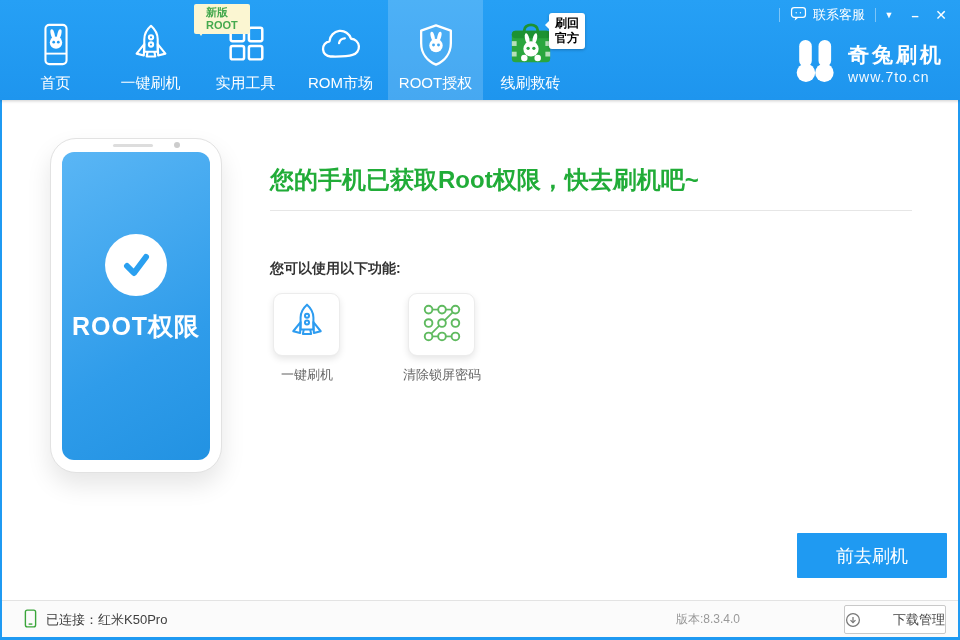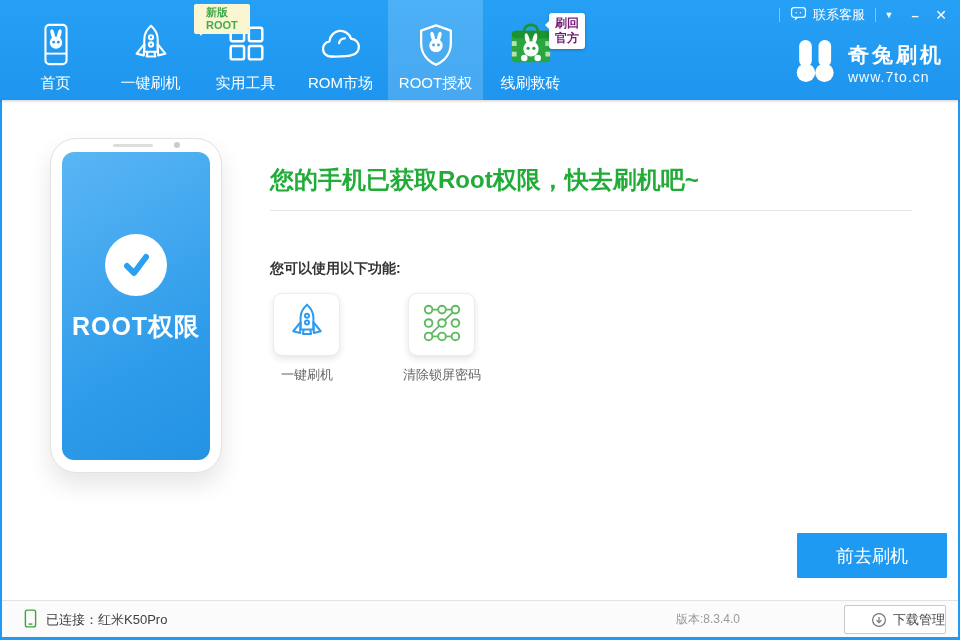--- a/index.html
+++ b/index.html
@@ -15,21 +15,21 @@
          padding-top:21px; cursor:pointer; position:relative; }
   .tab.active { background:rgba(255,255,255,.18); }
   .tab .ticon { height:48px; display:flex; align-items:center; justify-content:center; }
   .tab .tlabel { margin-top:5px; font-size:15px; color:#fff; white-space:nowrap; }
 
   .badge-newroot { position:absolute; left:194px; top:4px; background:#fbf6d2; color:#45a94e;
                    font-size:11px; font-weight:bold; line-height:13px; padding:2px 12px;
                    border-radius:2px; z-index:6; }
   .badge-newroot:after { content:''; position:absolute; left:3px; bottom:-6px;
                    border:4px solid transparent; border-top:6px solid #fbf6d2; }
-  .badge-official { position:absolute; left:549px; top:13px; background:#fff; color:#701a75;
+  .badge-official { position:absolute; left:549px; top:13px; background:#fff; color:#000000;
                    font-size:12px; font-weight:bold; line-height:15px; padding:3px 6px;
                    border-radius:3px; box-shadow:0 1px 3px rgba(0,0,0,.25); z-index:6; }
   .badge-official:before { content:''; position:absolute; left:-9px; top:7px;
                    border:5px solid transparent; border-right:5px solid #fff; }
 
   .titlebar { position:absolute; top:0; right:6px; height:30px; display:flex;
               align-items:center; color:#fff; }
   .tb-item { display:flex; align-items:center; gap:6px; font-size:13px; padding:0 10px;
              height:30px; cursor:pointer; }
   .tb-sep { width:1px; height:14px; background:rgba(255,255,255,.4); }
@@ -82,21 +82,21 @@
 
   
   .statusbar { position:absolute; left:2px; top:600px; width:956px; height:37px;
                background:#fbfbfb; border-top:1px solid #e3e3e3; }
   .conn { position:absolute; left:22px; top:0; height:37px; display:flex; align-items:center;
           gap:9px; color:#404040; font-size:13px; }
   .version { position:absolute; right:218px; top:0; height:37px; display:flex;
              align-items:center; color:#999; font-size:12px; }
   .dl-btn { position:absolute; right:12px; top:4px; height:29px; width:102px;
             background:#fff; border:1px solid #c9c9c9; border-radius:2px; display:flex;
-            align-items:center; justify-content:flex-end; gap:6px; font-size:13px; color:#444;
+            align-items:center; justify-content:space-between; gap:6px; font-size:13px; color:#444;
             cursor:pointer; font-family:inherit; }
 </style>
 </head>
 <body>
 
 <div class="app">
 
   <div class="header">
     <div class="tabs">
 

